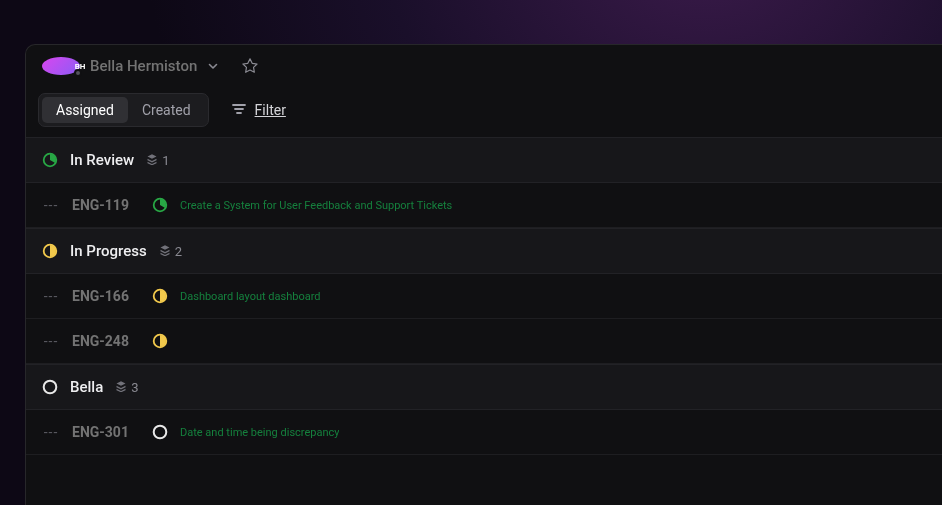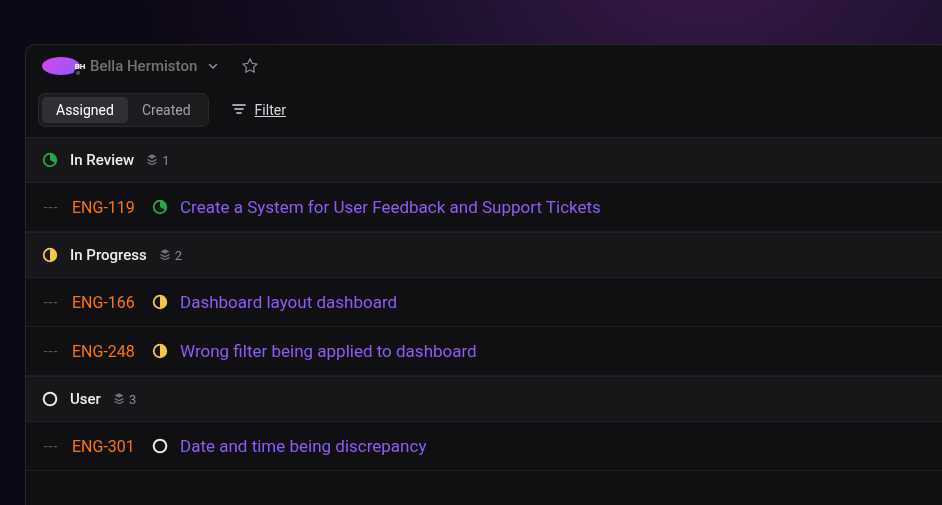--- a/index.html
+++ b/index.html
@@ -138,29 +138,30 @@
     cursor: pointer;
   }
   .priority-placeholder {
     color: #5a5a62;
     font-size: 14px;
     letter-spacing: 1px;
     width: 18px;
     text-align: center;
   }
   .issue-id {
-    color: #f97316;
-    font-size: 16px;
+    color: #737373;
+    font-size: 14px;
     width: 68px;
     flex-shrink: 0;
+    font-weight: bold;
   }
   .issue-row .status-icon { width: 16px; height: 16px; display:flex; flex-shrink:0; }
   .issue-title {
-    font-size: 17px;
-    color: #8b5cf6;
+    font-size: 11px;
+    color: #15803d;
     white-space: nowrap;
     overflow: hidden;
     text-overflow: ellipsis;
     text-align: right;
   }
 </style>
 </head>
 <body>
 
 <div class="panel">
@@ -253,29 +254,28 @@
       </div>
       <div class="issue-row">
         <span class="priority-placeholder">---</span>
         <span class="issue-id">ENG-248</span>
         <span class="status-icon">
           <svg width="16" height="16" viewBox="0 0 16 16">
             <circle cx="8" cy="8" r="6.3" fill="none" stroke="#f2c94c" stroke-width="1.8"></circle>
             <path d="M8 2 A6 6 0 0 1 8 14 L8 8 Z" fill="#f2c94c"></path>
           </svg>
         </span>
-        <span class="issue-title">Wrong filter being applied to dashboard</span>
       </div>
       <div class="group-header">
         <span class="status-icon">
           <svg width="16" height="16" viewBox="0 0 16 16">
             <circle cx="8" cy="8" r="6.3" fill="none" stroke="#e8e8e8" stroke-width="2"></circle>
           </svg>
         </span>
-        <span class="group-title">User</span>
+        <span class="group-title">Bella</span>
         <span class="group-count">
           <span><svg width="12" height="12" viewBox="0 0 16 16" fill="currentColor">
               <path d="M8 1.5l6 3-6 3-6-3 6-3zm-6 6l6 3 6-3v2l-6 3-6-3v-2zm0 4l6 3 6-3v2l-6 3-6-3v-2z" opacity="0.8"></path>
             </svg></span>
           <span>3</span>
         </span>
       </div>
       <div class="issue-row">
         <span class="priority-placeholder">---</span>
         <span class="issue-id">ENG-301</span>

